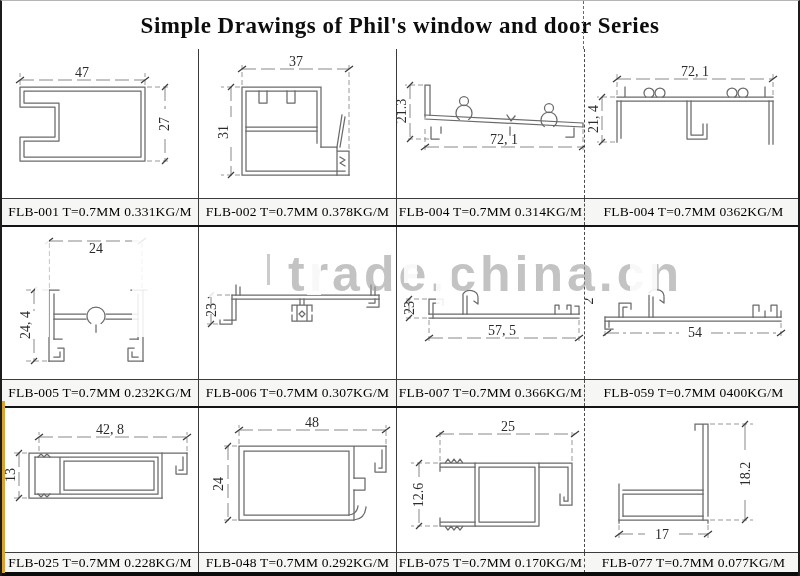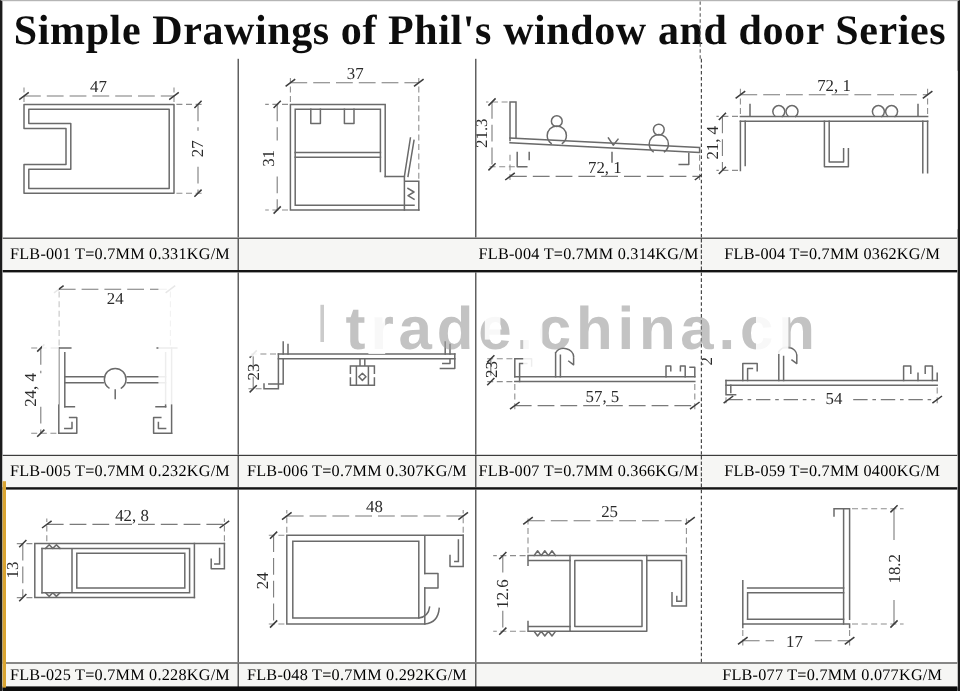--- a/index.html
+++ b/index.html
@@ -1,20 +1,20 @@
 <!DOCTYPE html>
 <html><head>
 <meta charset="utf-8">
 <style>
   html,body{margin:0;padding:0;background:#e8e8e8;}
   .page{position:relative;width:800px;height:576px;background:#fff;overflow:hidden;
         border-top:1px solid #b5b5b5;border-left:2px solid #1c1c1c;border-right:2px solid #1c1c1c;
         box-sizing:border-box;font-family:"Liberation Serif",serif;}
   .title{position:absolute;top:0;left:0;width:100%;height:48px;line-height:50px;text-align:center;
-         font-size:35px;font-weight:bold;color:#0d0d0d;letter-spacing:.5px;font-family:Liberation Serif, serif;}
+         font-size:23px;font-weight:bold;color:#0d0d0d;letter-spacing:.5px;font-family:Liberation Serif, serif;}
   .title-div{position:absolute;top:0;left:581px;width:0;height:48px;border-left:1px dashed #6a6a6a;}
   section{position:absolute;left:0;width:100%;}
   .cell,.lcell{position:absolute;top:0;height:100%;box-sizing:border-box;}
   .c1{left:0;width:197px;border-right:1px solid #3a3a3a;}
   .c2{left:197px;width:198px;border-right:1px solid #3a3a3a;}
   .c3{left:395px;width:188px;border-right:1px dashed #4a4a4a;}
   .c4{left:583px;width:217px;}
   .labels{background:#f6f6f4;border-top:1px solid #3c3c3c;border-bottom:2px solid #141414;box-sizing:border-box;}
   .lcell{display:flex;align-items:center;justify-content:center;font-size:13.5px;color:#000000;
          white-space:nowrap;letter-spacing:.2px;}
@@ -131,20 +131,23 @@
           <text class="t" font-size="13" transform="translate(13,70) rotate(-90)">21, 4</text>
         </g>
       </svg>
     </div>
   </section>
 
   <section class="labels" style="top:197px;height:29px">
     <div class="lcell c1">
         <span>FLB-001 T=0.7MM 0.331KG/M</span>
       </div>
+    <div class="lcell c2">
+        <span>FLB-002 T=0.7MM 0.378KG/M</span>
+      </div>
     <div class="lcell c3">
         <span>FLB-004 T=0.7MM 0.314KG/M</span>
       </div>
     <div class="lcell c4">
         <span>FLB-004 T=0.7MM 0362KG/M</span>
       </div>
   </section>
 
   <section class="draw" style="top:226px;height:152px">
 
@@ -338,20 +341,23 @@
       </svg>
     </div>
   </section>
 
   <section class="labels" style="top:551px;height:23px">
     <div class="lcell c1">
         <span>FLB-025 T=0.7MM 0.228KG/M</span>
       </div>
     <div class="lcell c2">
         <span>FLB-048 T=0.7MM 0.292KG/M</span>
+      </div>
+    <div class="lcell c3">
+        <span>FLB-075 T=0.7MM 0.170KG/M</span>
       </div>
     <div class="lcell c4">
         <span>FLB-077 T=0.7MM 0.077KG/M</span>
       </div>
   </section>
 
   <div class="wm-tick"></div>
   <div class="wm">trade.china.cn</div>
 
   <div class="streak" style="left:33px;top:236px;width:14px;height:100px"></div>

